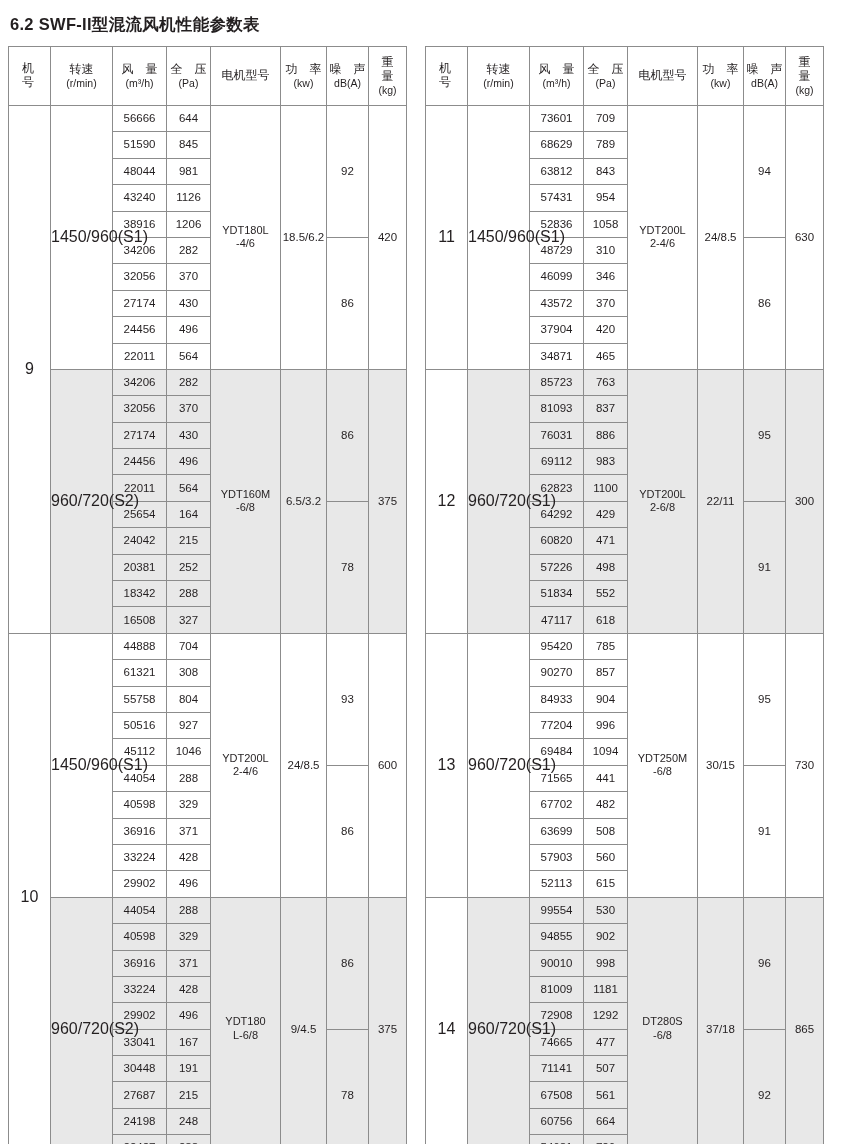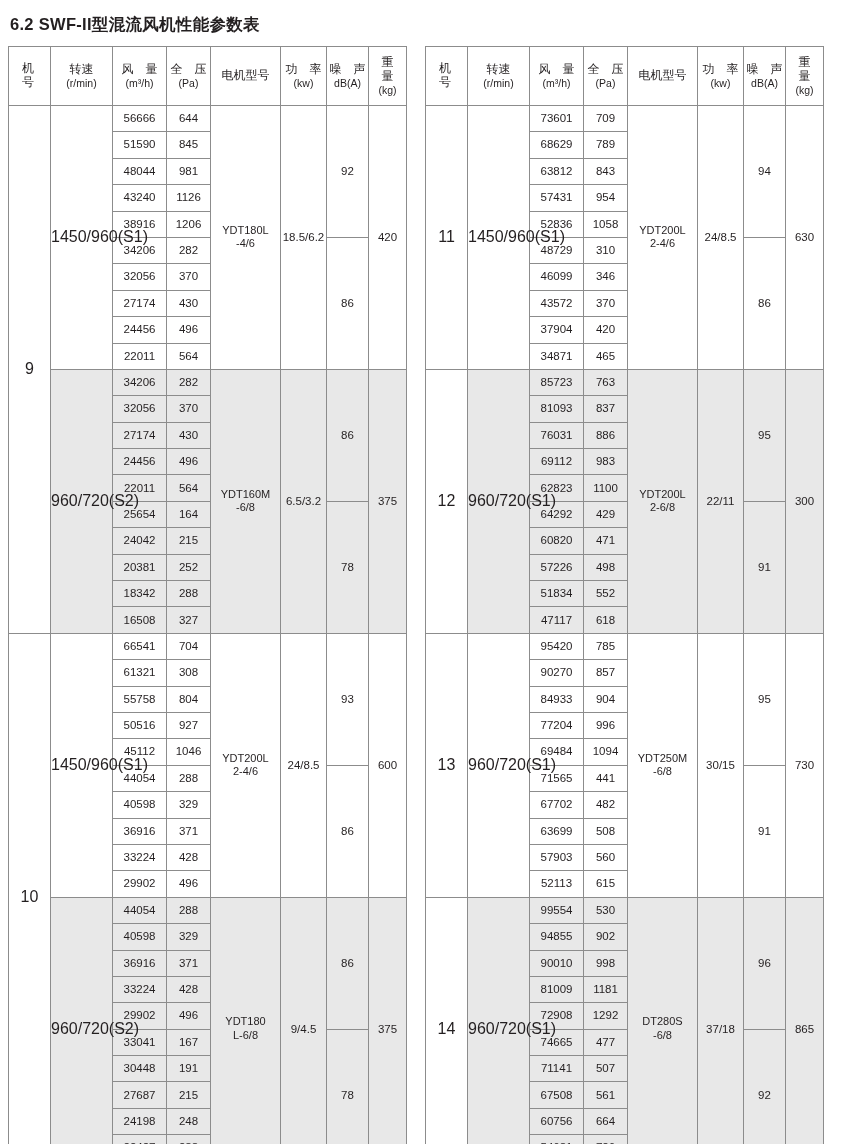--- a/index.html
+++ b/index.html
@@ -208,21 +208,21 @@
             <td class="row-cell shade">18342</td>
             <td class="row-cell shade">288</td>
           </tr>
           <tr>
             <td class="row-cell shade">16508</td>
             <td class="row-cell shade">327</td>
           </tr>
           <tr>
             <td class="row-cell grp plain" rowspan="20">10</td>
             <td class="row-cell grp plain" rowspan="10"><span>1450/960</span><span>(S1)</span></td>
-            <td class="row-cell plain">66541</td>
+            <td class="row-cell plain">44888</td>
             <td class="row-cell plain">704</td>
             <td class="row-cell motor plain" rowspan="10">
               <span>YDT200L</span>
               <span>2-4/6</span>
             </td>
             <td class="row-cell plain" rowspan="10">24/8.5</td>
             <td class="row-cell plain" rowspan="5">93</td>
             <td class="row-cell plain" rowspan="10">600</td>
           </tr>
           <tr>

